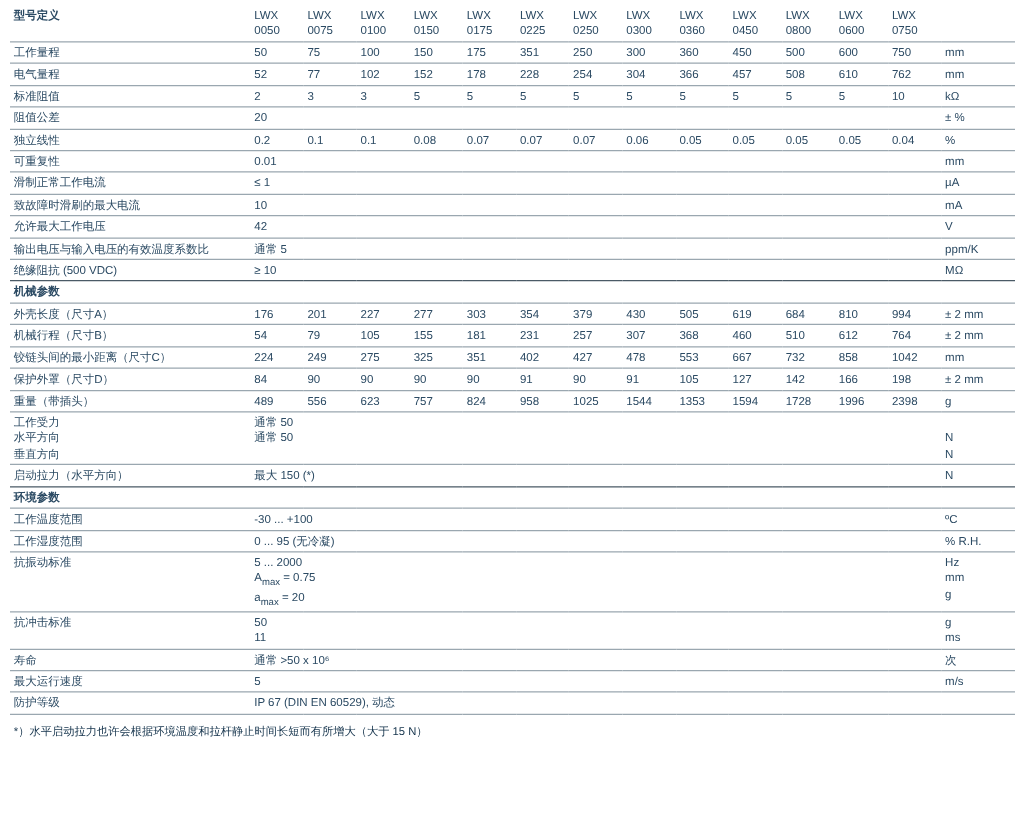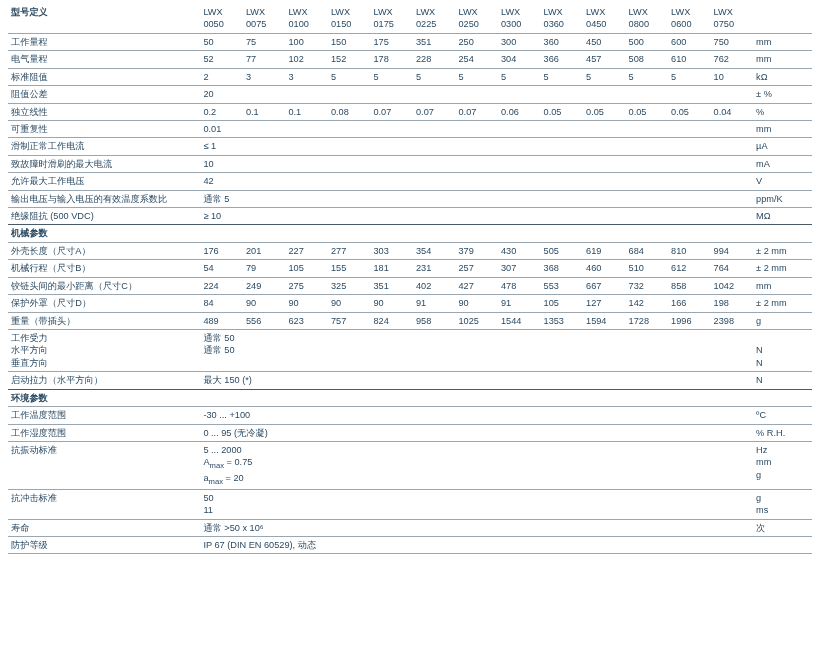--- a/index.html
+++ b/index.html
@@ -416,22 +416,28 @@
             <div>g</div>
             <div>ms</div>
           </td>
         </tr>
         <tr class="rule">
           <td class="label">寿命</td>
           <td class="val multi small-stack" colspan="13">通常 &gt;50 x 10⁶</td>
           <td class="unit">次</td>
         </tr>
         <tr class="rule">
+          <td class="label">最大运行速度</td>
+          <td class="val multi small-stack" colspan="13">5</td>
+          <td class="unit">m/s</td>
+        </tr>
+        <tr class="rule">
           <td class="label">防护等级</td>
           <td class="val multi small-stack" colspan="13">IP 67 (DIN EN 60529), 动态</td>
           <td class="unit"></td>
         </tr>
         <tr class="rule">
           <td colspan="15" style="padding: 0px;"></td>
         </tr>
       </tbody>
   </table>
+  <div class="footnote">*）水平启动拉力也许会根据环境温度和拉杆静止时间长短而有所增大（大于 15 N）</div>
 </div>
 
 </body></html>

